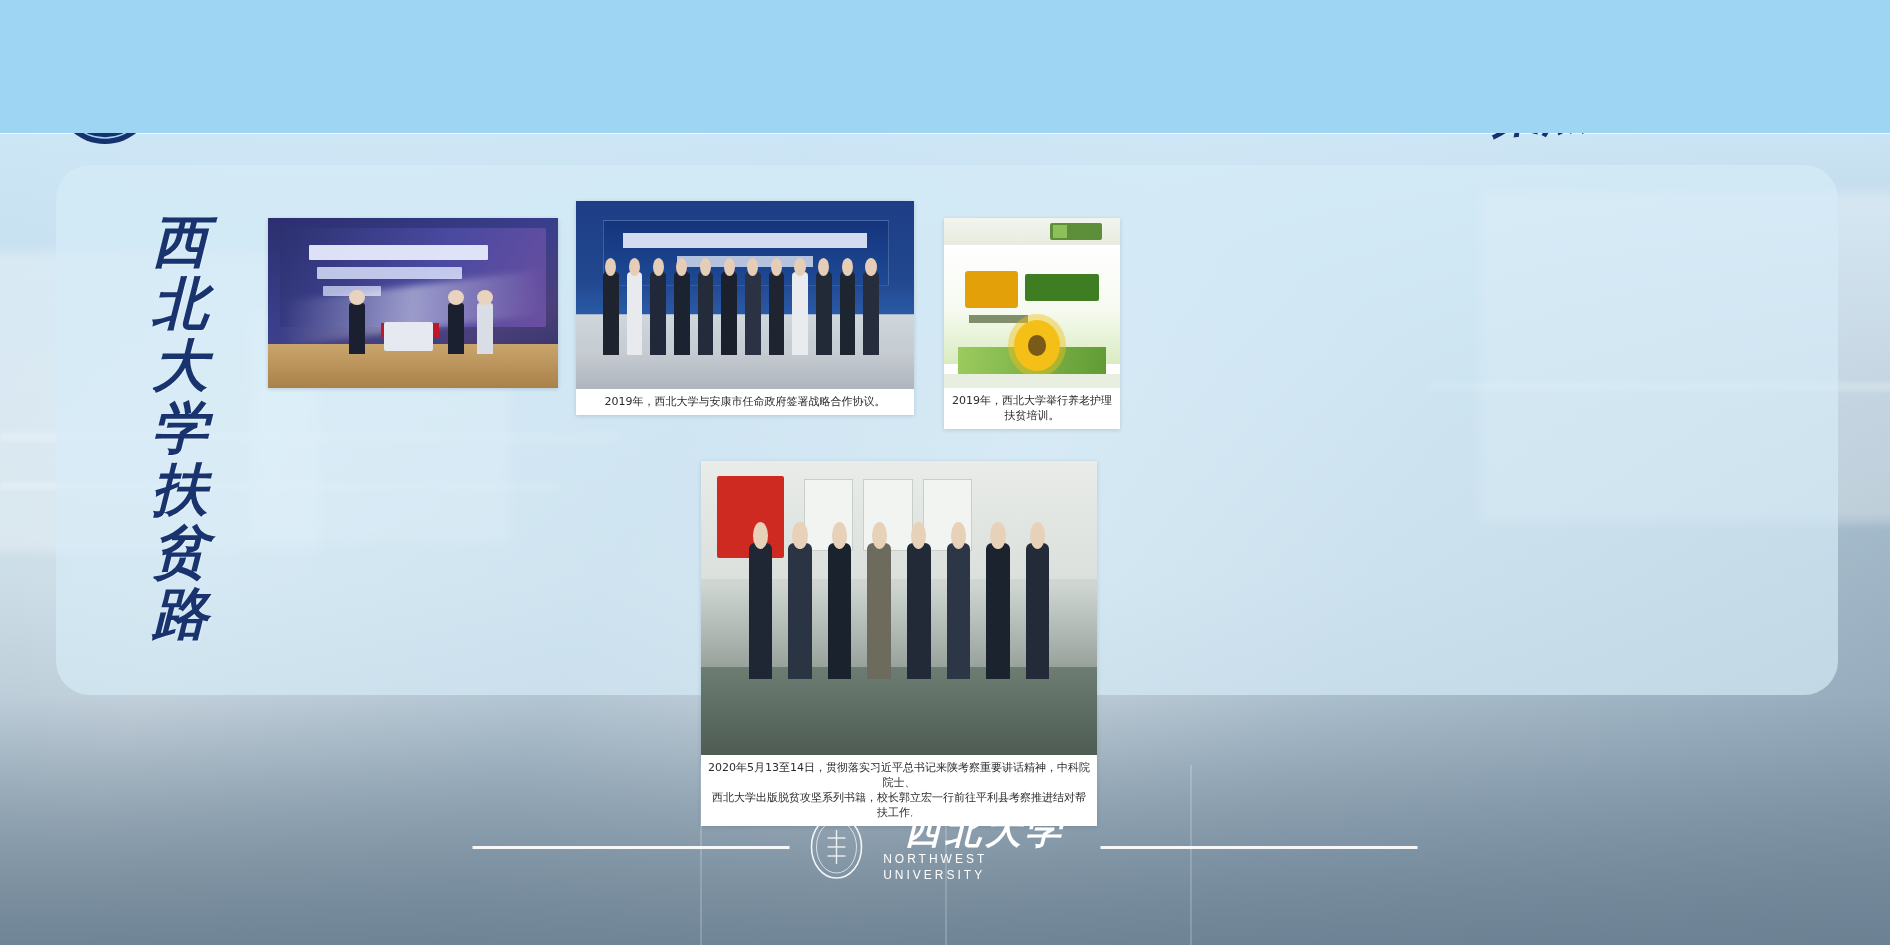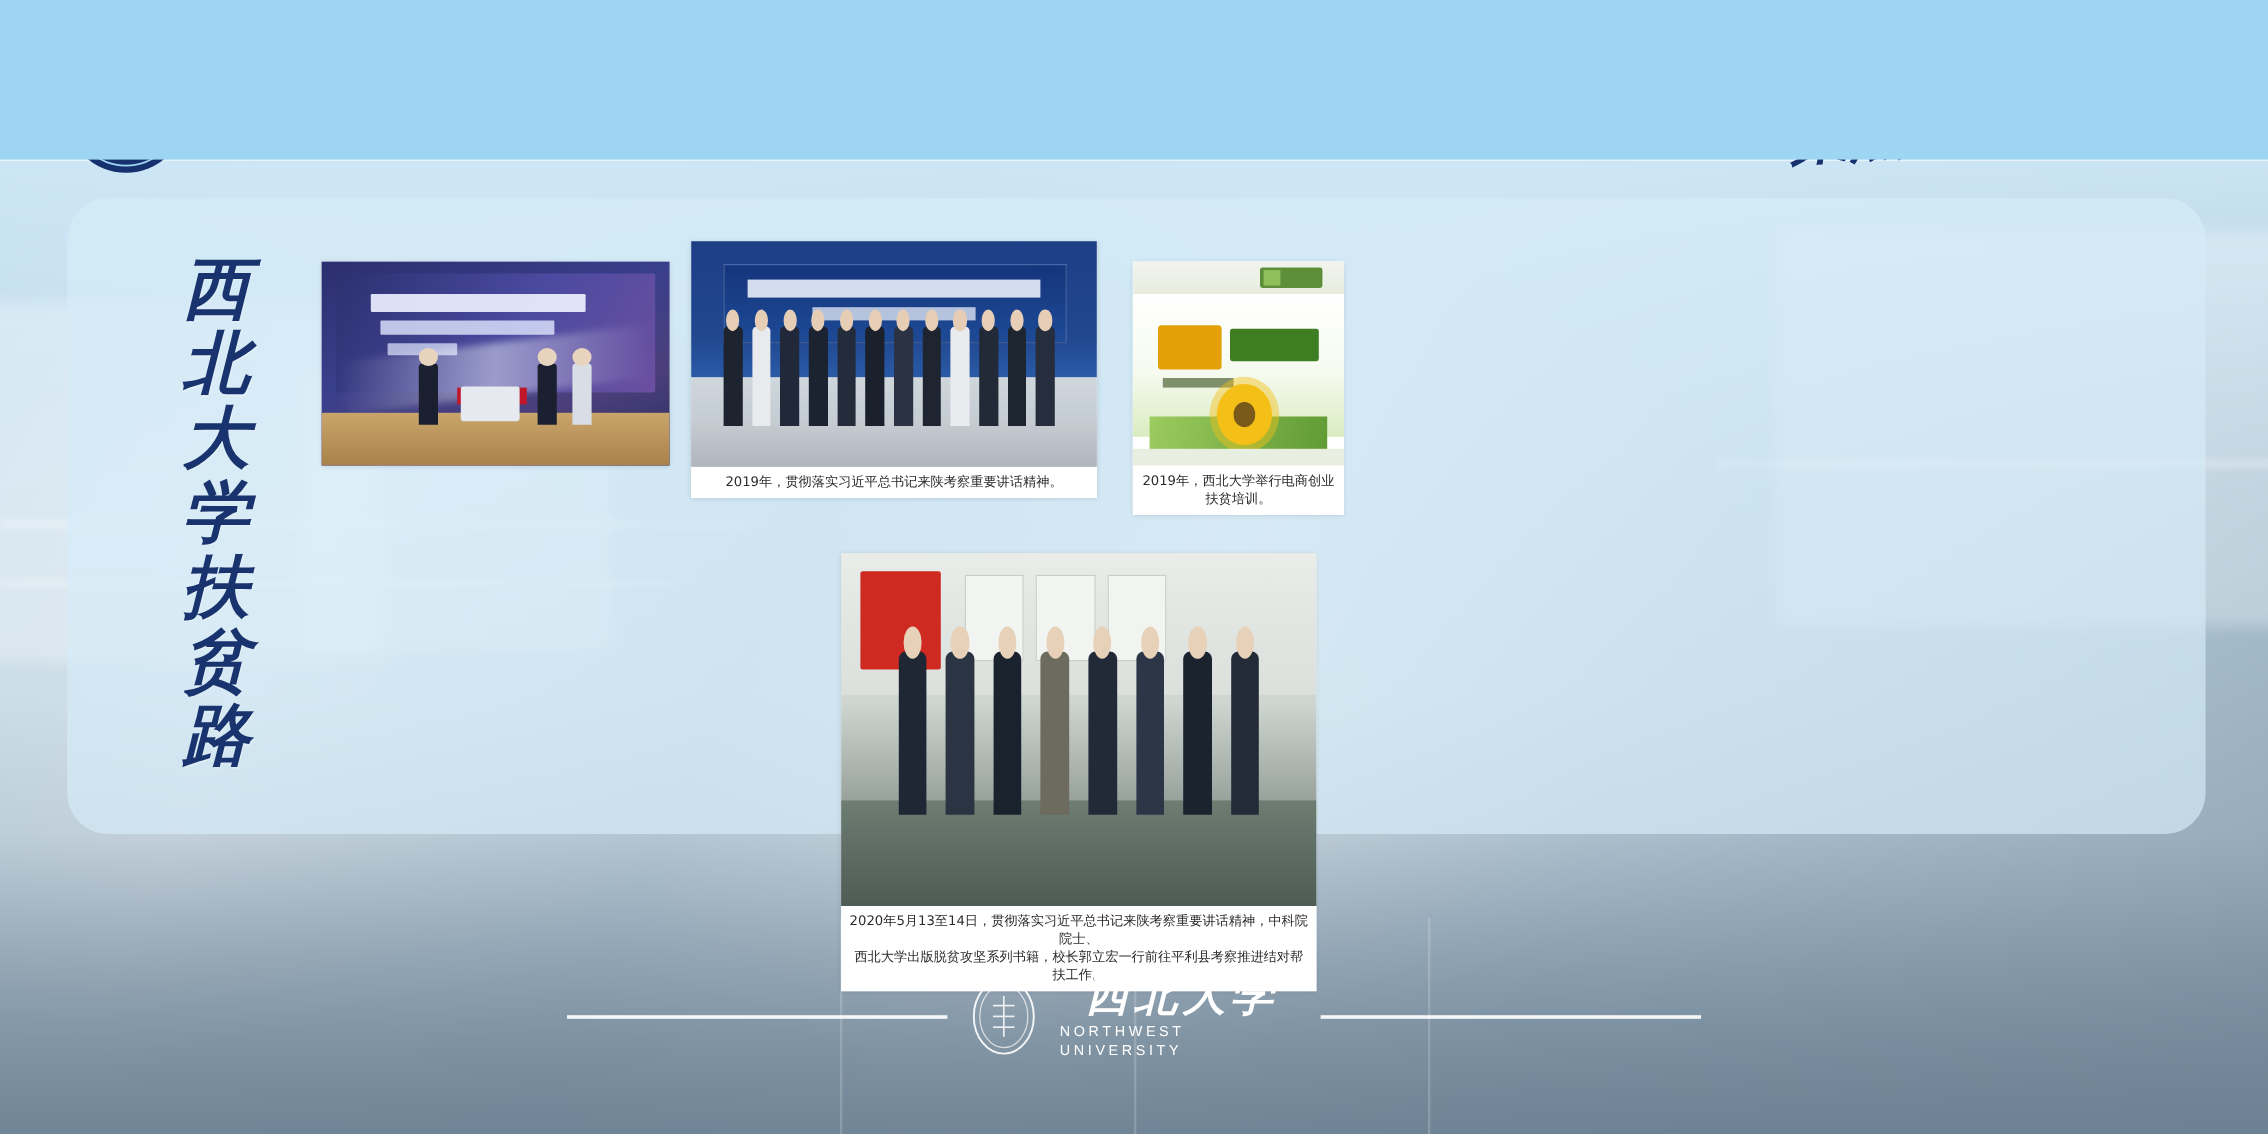--- a/index.html
+++ b/index.html
@@ -285,38 +285,38 @@
       <i class="per" style="left:29%;background:#1c2330;"></i>
       <i class="per" style="left:36%;background:#242c3c;"></i>
       <i class="per" style="left:43%;background:#1a212c;"></i>
       <i class="per" style="left:50%;background:#2a3243;"></i>
       <i class="per" style="left:57%;background:#1e2531;"></i>
       <i class="per" style="left:64%;background:#e9ebef;"></i>
       <i class="per" style="left:71%;background:#222a38;"></i>
       <i class="per" style="left:78%;background:#1d2531;"></i>
       <i class="per" style="left:85%;background:#262e3d;"></i>
     </div>
-    <div class="cap">2019年，贯彻落实习近平总书记来陕考察重要讲话精神。</div>
+    <div class="cap">2019年，西北大学与安康市任命政府签署战略合作协议。</div>
   </div>
 
   <div class="card" style="left:944px;top:218px;width:176px;">
     <div class="ph p3" style="height:170px;">
       <i class="top"></i>
         <i class="grn"></i>
         <i class="grn2"></i>
         <i class="body"></i>
       <i class="title"></i>
         <i class="title2"></i>
         <i class="sub"></i>
       <i class="leaf"></i>
         <i class="flower"></i>
         <i class="fc"></i>
         <i class="foot"></i>
     </div>
-    <div class="cap">2019年，西北大学举行电商创业扶贫培训。</div>
+    <div class="cap">2019年，西北大学举行养老护理扶贫培训。</div>
   </div>
 
 
 
   <div class="card" style="left:701px;top:461px;width:396px;">
     <div class="ph p6" style="height:294px;">
       <i class="wall"></i>
         <i class="red"></i>
         <i class="pan"></i>
         <i class="pan2"></i>

